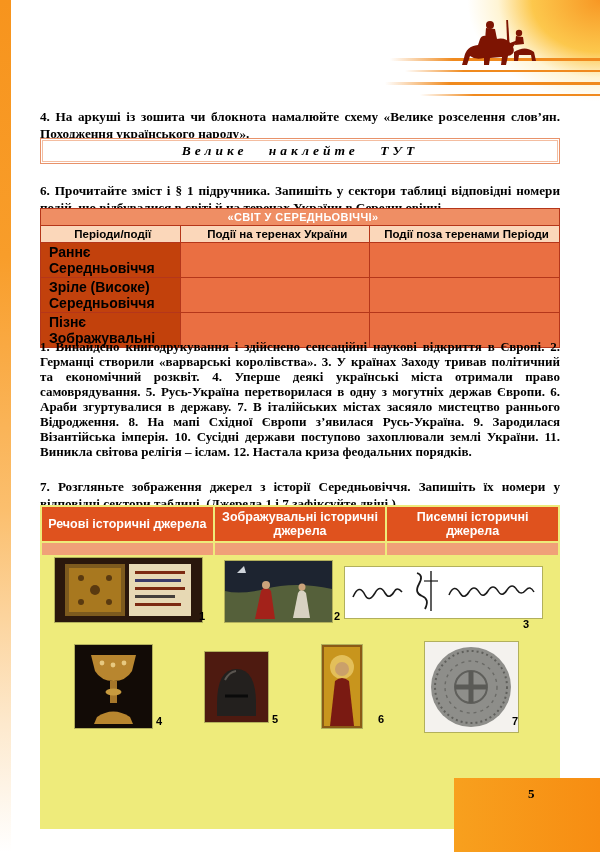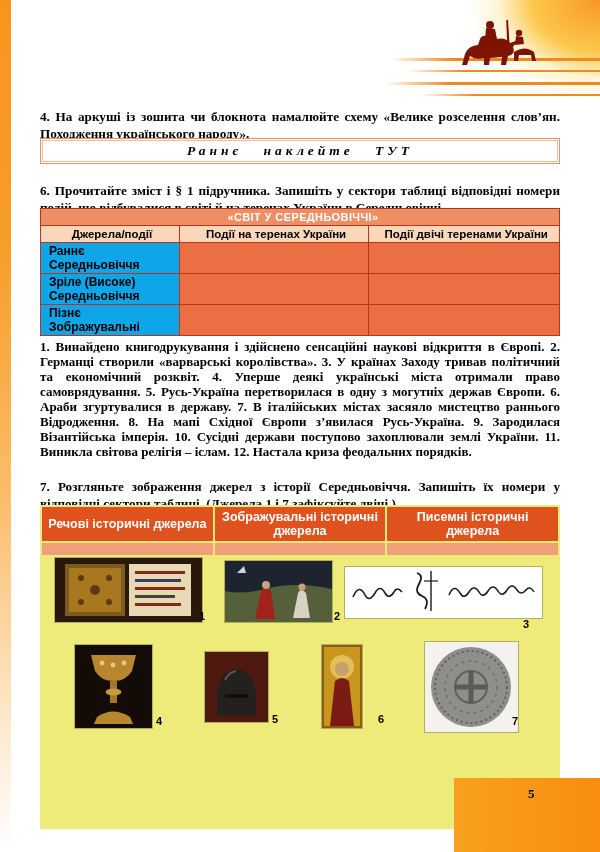--- a/index.html
+++ b/index.html
@@ -29,21 +29,21 @@
   
   .paste-box{position:absolute;left:40px;top:138px;width:516px;height:22px;border:1px solid #e8926a;background:#fff;padding:1px;}
   .paste-inner{width:100%;height:100%;border:1px solid #f4bda0;display:flex;align-items:center;justify-content:center;box-sizing:border-box;}
   .paste-text{font-style:italic;font-weight:bold;font-size:13.5px;letter-spacing:4px;word-spacing:14px;color:#000;}
 
   
   .t6{position:absolute;left:40px;top:208px;width:520px;border-collapse:collapse;font-family:"Liberation Sans",sans-serif;}
   .t6 td{border:1px solid #b5361a;padding-left:8px;}
   .t6-title{background:#ef8e64;color:#fff;font-weight:bold;font-size:11px;text-align:center;padding:2px;letter-spacing:.4px;}
   .t6-head{background:#fbd7ba;color:#000;font-weight:bold;font-size:11.5px;text-align:center;padding:2px 4px;}
-  .t6-label{background:#0ea5e9;color:#000;font-weight:bold;font-size:12px;text-align:left;padding:1px 6px;width:128px;height:26px;}
+  .t6-label{background:#c2410c;color:#000;font-weight:bold;font-size:14px;text-align:left;padding:1px 6px;width:128px;height:26px;}
   .t6-cell{background:#ea6f42;width:196px;}
 
   
   .panel{position:absolute;left:40px;top:505px;width:520px;height:324px;background:#eeeb7b;}
   .panel-heads{display:flex;gap:2px;padding:2px;}
   .panel-head{flex:1;background:#df521e;color:#fff;font-family:"Liberation Sans",sans-serif;font-weight:bold;font-size:12.5px;text-align:center;padding:3px 6px;min-height:28px;display:flex;align-items:center;justify-content:center;}
   .panel-answers{display:flex;gap:2px;padding:0 2px;}
   .panel-answer{flex:1;height:12px;background:#f0a078;}
   .src{position:absolute;box-shadow:0 0 0 1px rgba(0,0,0,.25);}
   .src svg{display:block;}
@@ -78,35 +78,35 @@
         <path d="M58 34 q11 -7 20 0 l2 9 -4 0 -1 -6 -12 0 -1 6 -4 0 z"></path>
       </g>
     </svg>
   </div>
 
 
   <p class="para p-task5">4. На аркуші із зошита чи блокнота намалюйте схему «Велике розселення слов’ян. Походження українського народу».</p>
 
   <div class="paste-box">
     <div class="paste-inner">
-      <span class="paste-text">Раннє наклейте ТУТ</span>
+      <span class="paste-text">Велике наклейте ТУТ</span>
     </div>
   </div>
 
   <p class="para p-task6">6. Прочитайте зміст і § 1 підручника. Запишіть у сектори таблиці відповідні номери подій, що відбувалися в світі й на теренах України в Середньовіччі.</p>
 
   <table class="t6">
     <tbody>
         <tr>
       <td colspan="3" class="t6-title">«СВІТ У СЕРЕДНЬОВІЧЧІ»</td>
     </tr>
     <tr>
-      <td class="t6-head">Джерела/події</td>
+      <td class="t6-head">Періоди/події</td>
       <td class="t6-head">Події на теренах України</td>
-      <td class="t6-head">Події двічі теренами України</td>
+      <td class="t6-head">Події поза теренами Періоди</td>
     </tr>
     <tr>
       <td class="t6-label">Раннє Середньовіччя</td>
       <td class="t6-cell"></td>
       <td class="t6-cell"></td>
     </tr>
     <tr>
       <td class="t6-label">Зріле (Високе) Середньовіччя</td>
       <td class="t6-cell"></td>
       <td class="t6-cell"></td>

